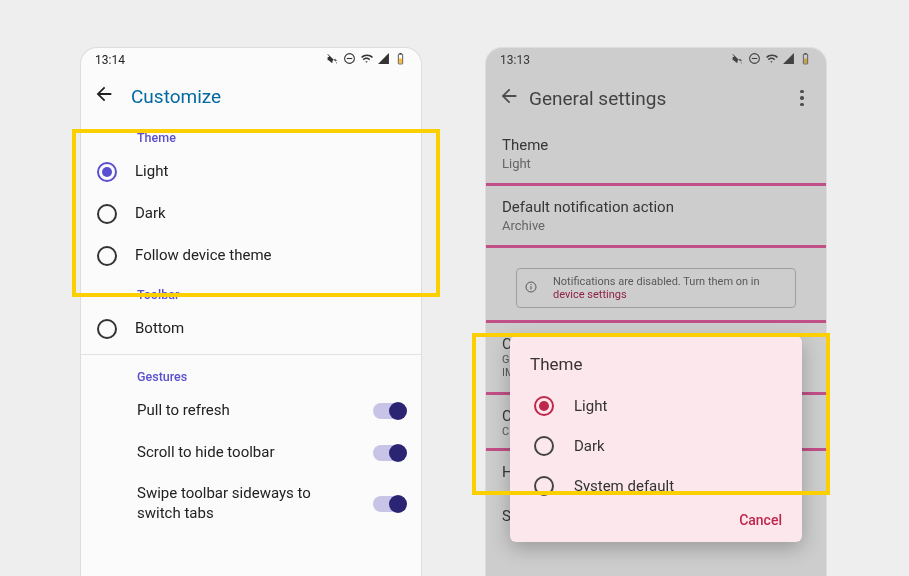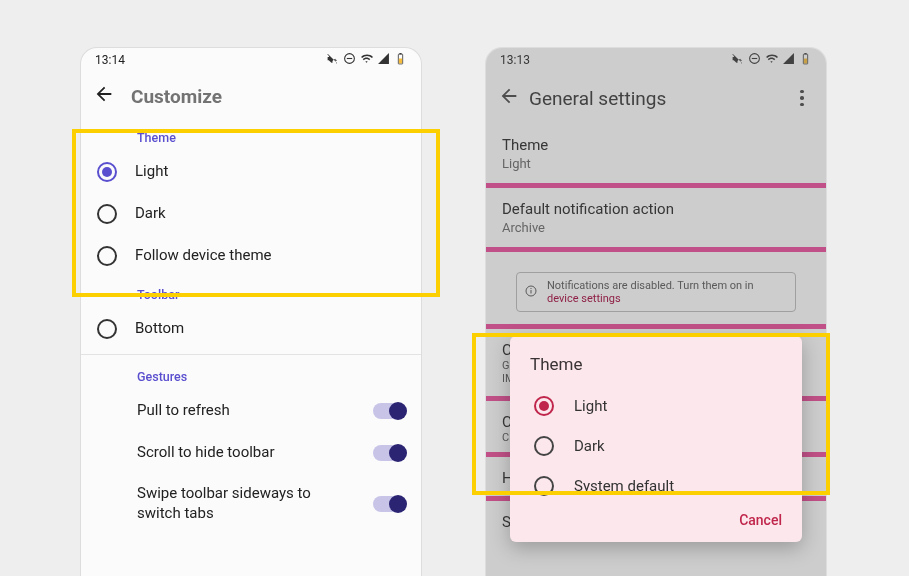--- a/index.html
+++ b/index.html
@@ -34,21 +34,21 @@
   .statusbar .icons { display: flex; gap: 4px; align-items: center; font-size: 12px;}
   .statusbar svg { width: 13px; height: 13px; }
 
   .appbar {
     height: 48px;
     display: flex;
     align-items: center;
     padding: 0 12px;
     gap: 16px;
   }
-  .appbar .title { font-size: 19px; font-weight: 700; color: #737373; flex:1;}
+  .appbar .title { font-size: 19px; font-weight: 400; color: #0369a1; flex:1;}
   .appbar .back-icon svg { width: 22px; height: 22px; }
 
   .list { }
   .section-header {
     font-size: 12.5px;
     font-weight: 500;
     color: #5a4fcf;
     padding: 10px 16px 6px 56px;
   }
   .radio-row, .switch-row {
@@ -91,30 +91,30 @@
   .phone-right .statusbar, .phone-right .appbar, .phone-right .rlist {
     position: relative;
   }
   .phone-right .appbar { height: 52px; gap: 9px; }
   .phone-right .appbar .title { font-weight: 400; color: #333; }
   .kebab { width:24px; display:flex; flex-direction:column; align-items:center; gap:3px;}
   .kebab span{ width:3.5px; height:3.5px; border-radius:50%; background:#444;}
 
   .setting-item {
     padding: 12px 16px;
-    border-top: 5px solid #ec4899;
+    border-top: 3px solid #ec4899;
   }
   .setting-item .primary { font-size: 15px; color: #222; }
   .setting-item .secondary { font-size: 13px; color: #666; margin-top:2px;}
   .setting-item .tiny { font-size: 11px; color:#555;}
   .setting-item.first { border-top: none; }
 
   .notice {
     margin: 8px 14px 0 14px; border:1px solid #bbb; border-radius:4px;
-    padding: 6px 8px; font-size: 11px; color:#555; display:flex; gap:10px; align-items:center;
+    padding: 6px 8px; font-size: 11px; color:#555; display:flex; gap:16px; align-items:center;
   }
   .notice .link { color:#a4003a; }
 
   
   .dialog {
     position: absolute; left: 24px; right: 24px; top: 288px;
     background: #fce7ec; border-radius: 6px;
     box-shadow: 0 6px 20px rgba(0,0,0,0.25);
     padding: 18px 10px 10px 20px;
   }

